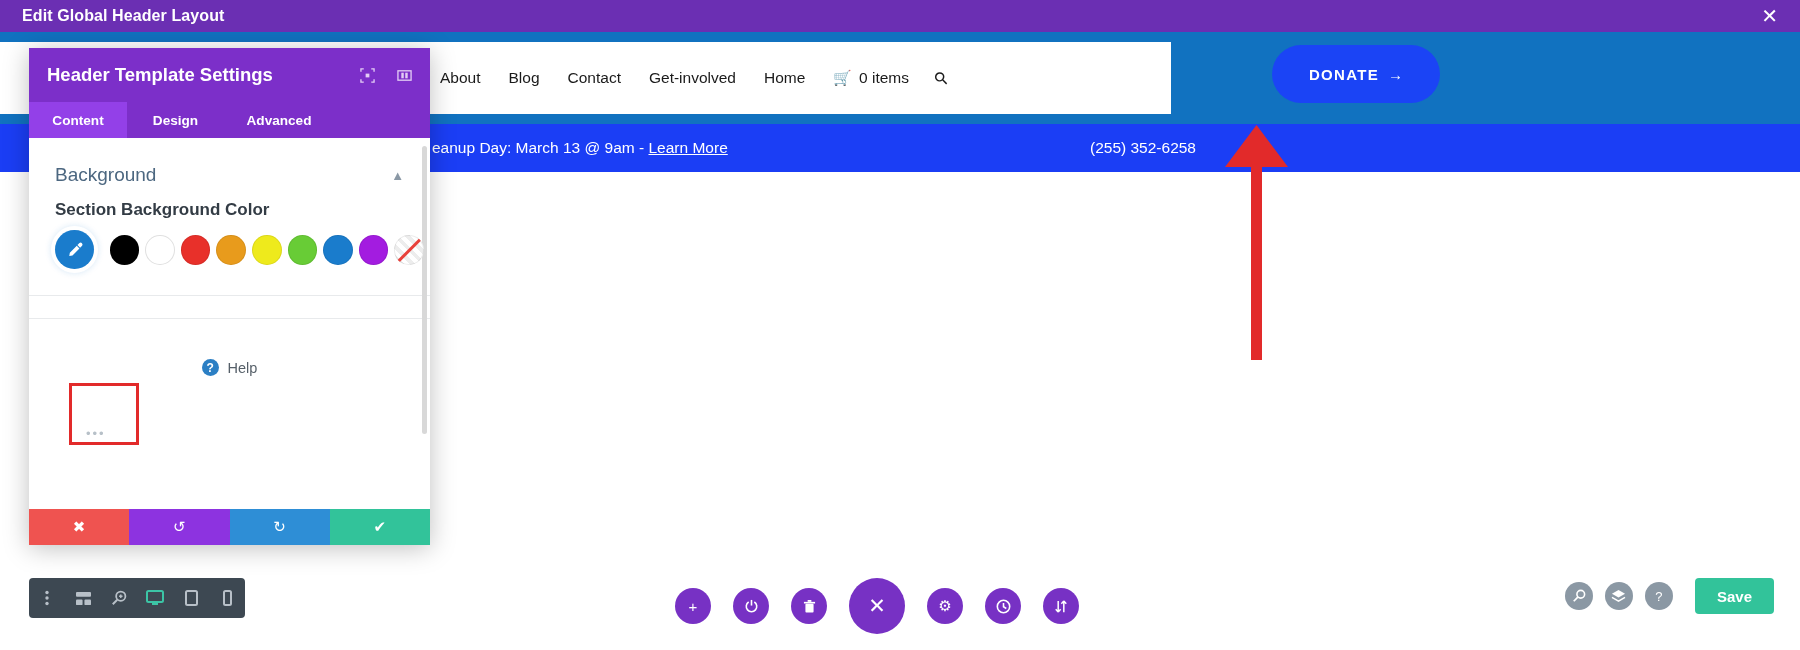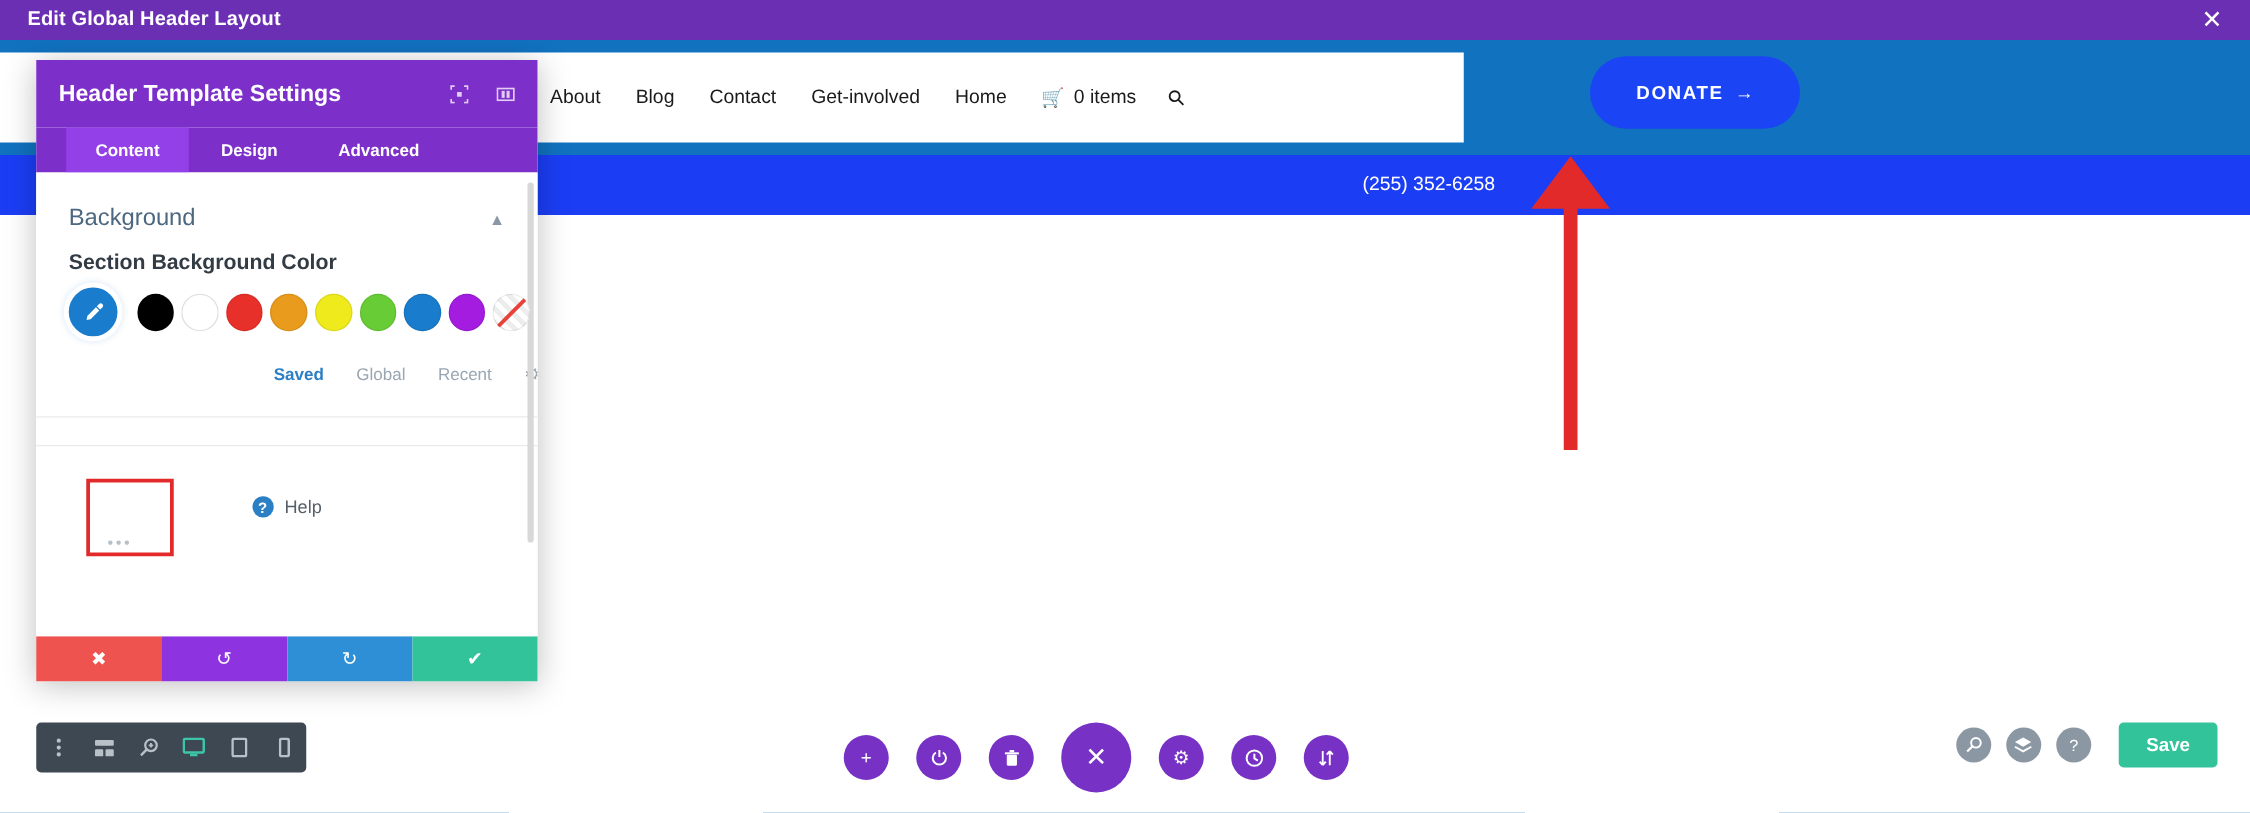--- a/index.html
+++ b/index.html
@@ -125,21 +125,21 @@
     color: #ffffff; font-size: 18.5px; font-weight: bold;
   }
   #panel-header .hicons { margin-left: auto; display: flex; gap: 22px; }
   #panel-header .hicon {
     color: #e3cdf5; cursor: pointer; display: flex;
     align-items: center; justify-content: center;
   }
 
   #panel-tabs {
     height: 36px; background: #7c2fc9;
-    display: flex; align-items: stretch; flex: 0 0 auto; padding-left: 24px;
+    display: flex; align-items: stretch; flex: 0 0 auto;
   }
   #panel-tabs .tab {
     display: flex; align-items: center; justify-content: center;
     color: #ffffff; font-size: 13.6px; font-weight: bold;
     cursor: pointer; padding: 0 4px;
   }
   #panel-tabs .tab.t0 { width: 98px; background: #9340e8; }
   #panel-tabs .tab.t1 { width: 97px; }
   #panel-tabs .tab.t2 { width: 110px; }
 
@@ -304,20 +304,23 @@
       </div>
     </div>
 
     <div id="donate-btn">
       <span>DONATE</span>
       <span class="arrow">→</span>
     </div>
   </div>
 
   <div id="announce-bar">
+    <span id="announce-text">
+      <span>eanup Day: March 13 @ 9am - </span><span class="learn">Learn More</span>
+    </span>
     <span id="announce-phone">(255) 352-6258</span>
   </div>
 
   <div id="page-body"></div>
 </div>
 
 <svg id="annot-arrow" viewBox="0 0 70 235">
   <rect x="29" y="28" width="11" height="207" fill="#e22a2a"></rect>
   <polygon points="34.5,0 66,42 3,42" fill="#e22a2a"></polygon>
 </svg>
@@ -374,26 +377,20 @@
       <span class="swatch" style="background:#e89b1c"></span>
       <span class="swatch" style="background:#eeea1c"></span>
       <span class="swatch" style="background:#68cc36"></span>
       <span class="swatch" style="background:#1a7ccc"></span>
       <span class="swatch" style="background:#a31ce0"></span>
       <span class="swatch last"></span>
     </div>
 
     <div class="dots3">•••</div>
 
-    <div id="palette-tabs">
-      <span class="ptab active">Saved</span>
-      <span class="ptab">Global</span>
-      <span class="ptab">Recent</span>
-      <span class="gear-icon">⚙</span>
-    </div>
 
     <div class="divider"></div>
 
 
     <div class="divider" style="margin-top:22px;"></div>
 
     <div id="help-row">
       <span class="q">?</span>
       <span class="htext">Help</span>
     </div>

